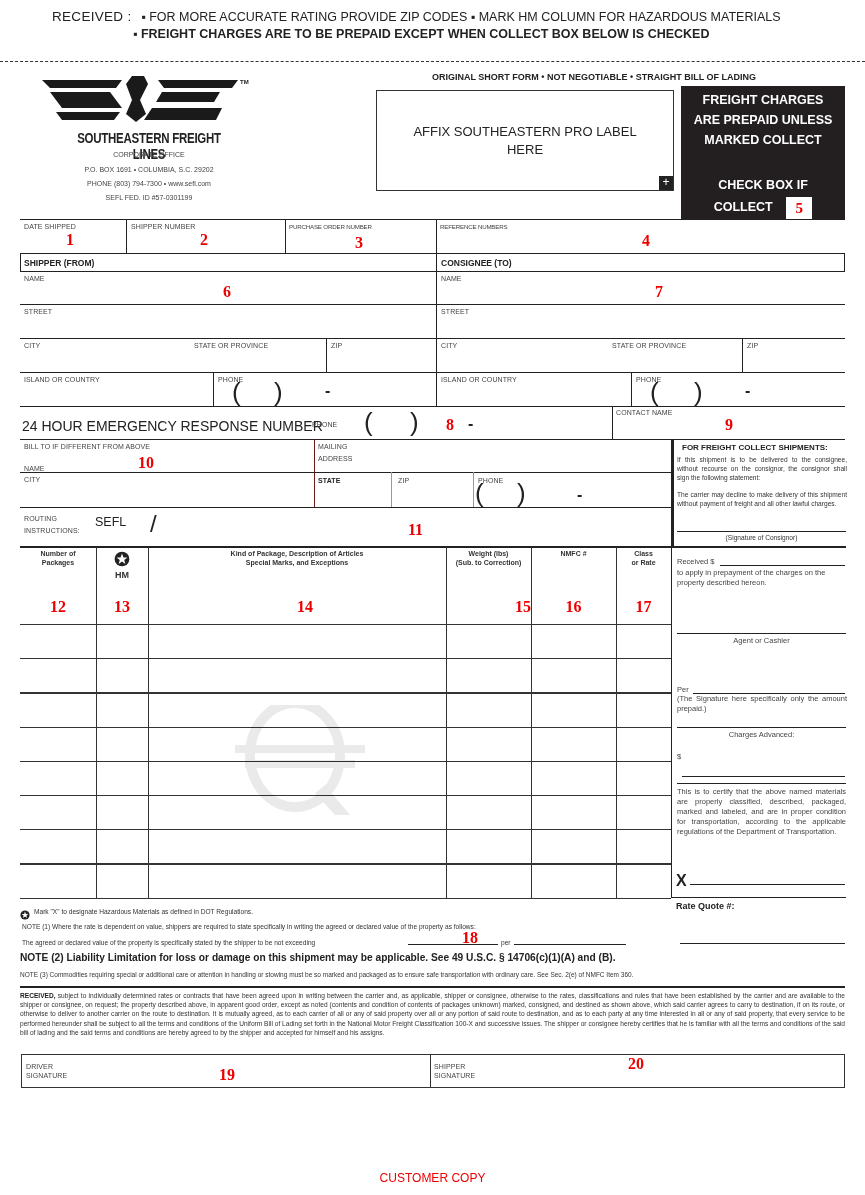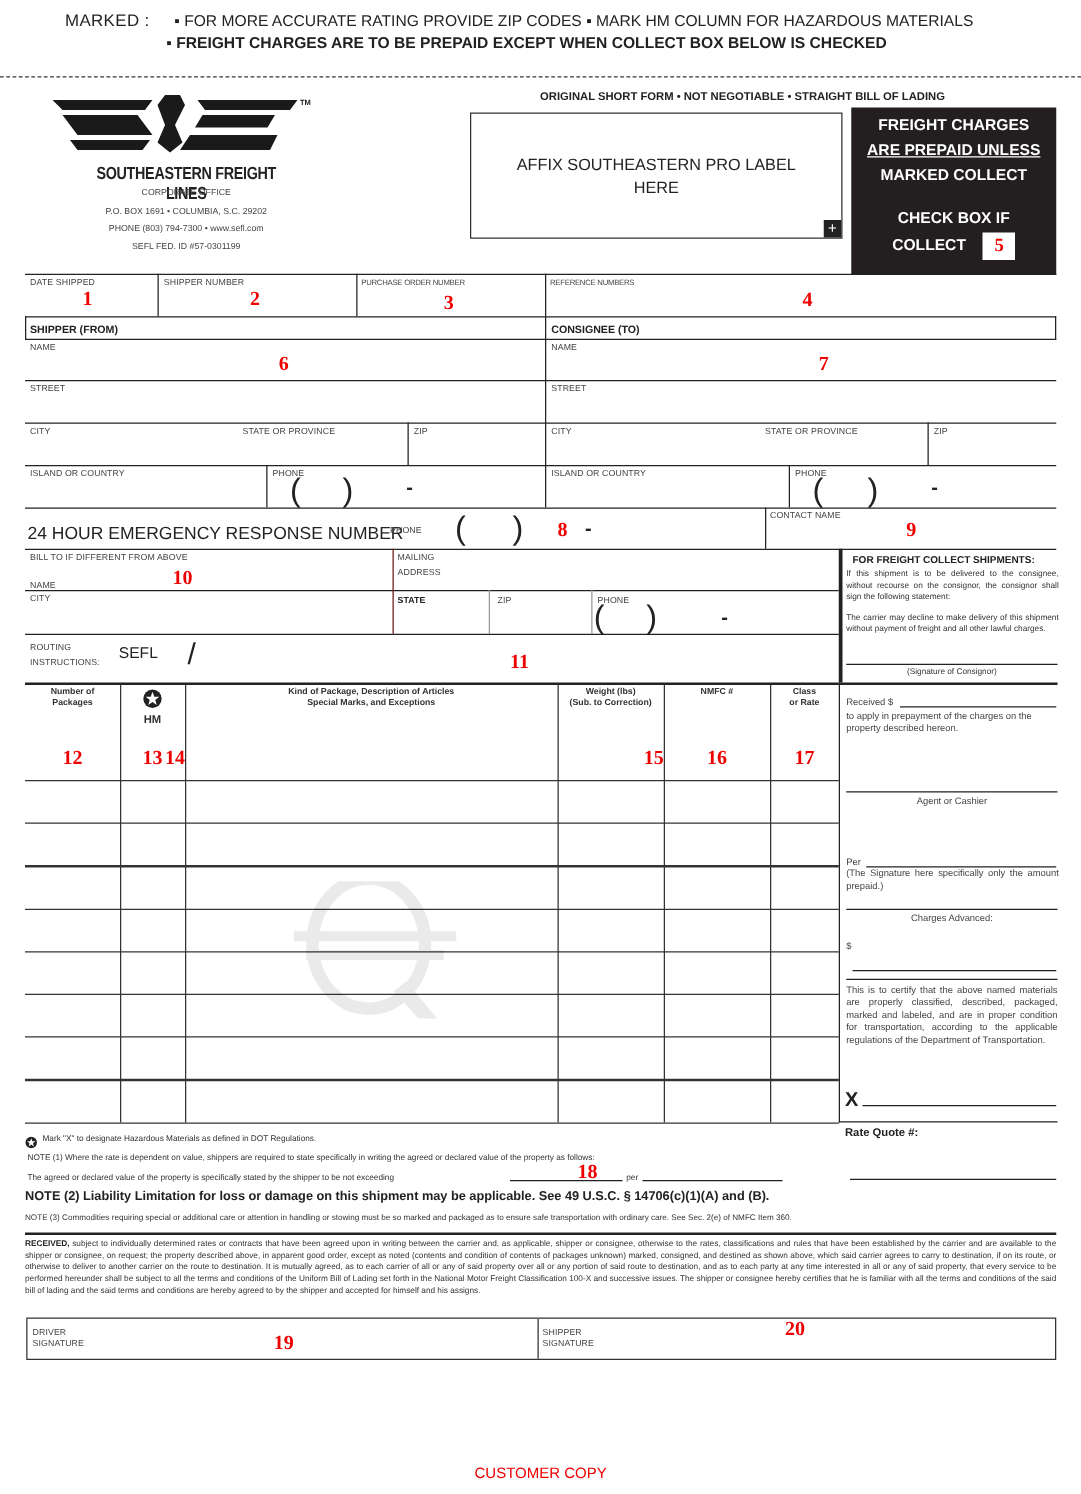--- a/index.html
+++ b/index.html
@@ -11,22 +11,22 @@
   .vl { position: absolute; background: #222; }
   .paren { font-size: 26px; font-weight: 300; color: #222; }
   .dash { font-size: 16px; font-weight: bold; }
   .small { font-size: 6.6px; color: #333; line-height: 9px; }
   .rtxt { font-size: 7.5px; color: #444; line-height: 10px; text-align: justify; }
 </style>
 </head>
 <body>
 
 <div class="abs" style="left:52px;top:9px;font-size:13.5px;color:#222;">
-  <span style="letter-spacing:0.3px;">MARKED :</span>
-  <span style="font-size:12.5px;margin-left:16px;">▪ FOR MORE ACCURATE RATING PROVIDE ZIP CODES ▪ MARK HM COLUMN FOR HAZARDOUS MATERIALS</span>
+  <span style="letter-spacing:0.3px;">RECEIVED :</span>
+  <span style="font-size:12.5px;margin-left:6px;">▪ FOR MORE ACCURATE RATING PROVIDE ZIP CODES ▪ MARK HM COLUMN FOR HAZARDOUS MATERIALS</span>
 </div>
 <div class="abs" style="left:133px;top:27px;font-size:12.5px;font-weight:bold;">▪ FREIGHT CHARGES ARE TO BE PREPAID EXCEPT WHEN COLLECT BOX BELOW IS CHECKED</div>
 <div class="abs" style="left:0;top:61px;width:865px;border-top:1.5px dashed #333;"></div>
 
 <div class="abs" style="left:40px;top:74px;width:220px;height:52px;">
   <svg width="220" height="52" viewBox="0 0 220 52">
     <polygon points="2,6 82,6 76,14 10,14" fill="#1a1a1a"></polygon>
     <polygon points="10,18 70,18 82,34 22,34" fill="#1a1a1a"></polygon>
     <polygon points="16,38 80,38 74,46 22,46" fill="#1a1a1a"></polygon>
     <polygon points="92,2 104,2 108,10 100,26 106,40 96,48 86,40 92,26 86,10" fill="#1a1a1a"></polygon>
@@ -45,23 +45,23 @@
 <div class="abs" style="left:432px;top:72px;font-size:9px;font-weight:bold;white-space:nowrap;">ORIGINAL SHORT FORM • NOT NEGOTIABLE • STRAIGHT BILL OF LADING</div>
 
 <div class="abs" style="left:376px;top:90px;width:298px;height:101px;border:1.3px solid #333;">
   <div style="position:absolute;top:33px;width:100%;text-align:center;font-size:13px;">AFFIX SOUTHEASTERN PRO LABEL</div>
   <div style="position:absolute;top:51px;width:100%;text-align:center;font-size:13px;">HERE</div>
   <div style="position:absolute;right:0;bottom:0;width:14px;height:14px;background:#222;color:#fff;font-size:12px;line-height:13px;text-align:center;">+</div>
 </div>
 
 <div class="abs" style="left:681px;top:86px;width:164px;height:134px;background:#231f20;color:#fff;font-weight:bold;font-size:12.5px;text-align:center;">
   <div style="margin-top:4px;line-height:20px;">FREIGHT CHARGES</div>
-  <div style="line-height:20px;text-decoration:underline;">ARE PREPAID UNLESS</div>
+  <div style="line-height:20px;">ARE PREPAID UNLESS</div>
   <div style="line-height:20px;">MARKED COLLECT</div>
-  <div style="margin-top:14px;line-height:20px;">CHECK BOX IF</div>
+  <div style="margin-top:25px;line-height:20px;">CHECK BOX IF</div>
   <div style="line-height:22px;margin-top:1px;">
     <span>COLLECT</span>
     <span style="display:inline-block;width:26px;height:22px;background:#fff;vertical-align:middle;margin-left:10px;">
       <span class="num" style="font-size:15px;line-height:22px;">5</span>
     </span>
   </div>
 </div>
 
 <div class="hl" style="left:20px;top:219px;width:825px;height:1.2px;"></div>
 <div class="hl" style="left:20px;top:253px;width:825px;height:1.2px;"></div>
@@ -207,21 +207,21 @@
     <div style="position: absolute; left: 20px; top: 863.4px; width: 651px; height: 1.2px; background: rgb(51, 51, 51);"></div>
     <div style="position: absolute; left: 20px; top: 897.6px; width: 651px; height: 1.5px; background: rgb(51, 51, 51);"></div>
     <div style="position: absolute; left: 20px; top: 550px; width: 76px; text-align: center; font-size: 7px; font-weight: bold; color: rgb(51, 51, 51);">Number of</div>
     <div style="position: absolute; left: 20px; top: 559px; width: 76px; text-align: center; font-size: 7px; font-weight: bold; color: rgb(51, 51, 51);">Packages</div>
     <div class="num" style="position: absolute; left: 20px; top: 598px; width: 76px; text-align: center;">12</div>
     <div style="position: absolute; left: 96px; top: 550px; width: 52px; text-align: center; font-size: 7px; font-weight: bold; color: rgb(51, 51, 51);"></div>
     <div style="position: absolute; left: 96px; top: 570px; width: 52px; text-align: center; font-size: 9px; font-weight: bold; color: rgb(51, 51, 51);">HM</div>
     <div class="num" style="position: absolute; left: 96px; top: 598px; width: 52px; text-align: center;">13</div>
     <div style="position: absolute; left: 148px; top: 550px; width: 298px; text-align: center; font-size: 7px; font-weight: bold; color: rgb(51, 51, 51);">Kind of Package, Description of Articles</div>
     <div style="position: absolute; left: 148px; top: 559px; width: 298px; text-align: center; font-size: 7px; font-weight: bold; color: rgb(51, 51, 51);">Special Marks, and Exceptions</div>
-    <div class="num" style="position: absolute; left: 132px; top: 598px; width: 298px; text-align: left;">14</div>
+    <div class="num" style="position: absolute; left: 156px; top: 598px; width: 298px; text-align: center;">14</div>
     <div style="position: absolute; left: 446px; top: 550px; width: 85px; text-align: center; font-size: 7px; font-weight: bold; color: rgb(51, 51, 51);">Weight (lbs)</div>
     <div style="position: absolute; left: 446px; top: 559px; width: 85px; text-align: center; font-size: 7px; font-weight: bold; color: rgb(51, 51, 51);">(Sub. to Correction)</div>
     <div class="num" style="position: absolute; left: 446px; top: 598px; width: 85px; text-align: right;">15</div>
     <div style="position: absolute; left: 531px; top: 550px; width: 85px; text-align: center; font-size: 7px; font-weight: bold; color: rgb(51, 51, 51);">NMFC #</div>
     <div style="position: absolute; left: 531px; top: 559px; width: 85px; text-align: center; font-size: 7px; font-weight: bold; color: rgb(51, 51, 51);"></div>
     <div class="num" style="position: absolute; left: 531px; top: 598px; width: 85px; text-align: center;">16</div>
     <div style="position: absolute; left: 616px; top: 550px; width: 55px; text-align: center; font-size: 7px; font-weight: bold; color: rgb(51, 51, 51);">Class</div>
     <div style="position: absolute; left: 616px; top: 559px; width: 55px; text-align: center; font-size: 7px; font-weight: bold; color: rgb(51, 51, 51);">or Rate</div>
     <div class="num" style="position: absolute; left: 616px; top: 598px; width: 55px; text-align: center;">17</div>
     <div style="position: absolute; left: 114px; top: 551px; width: 16px; height: 16px;"><svg width="16" height="16" viewBox="0 0 10 10">

